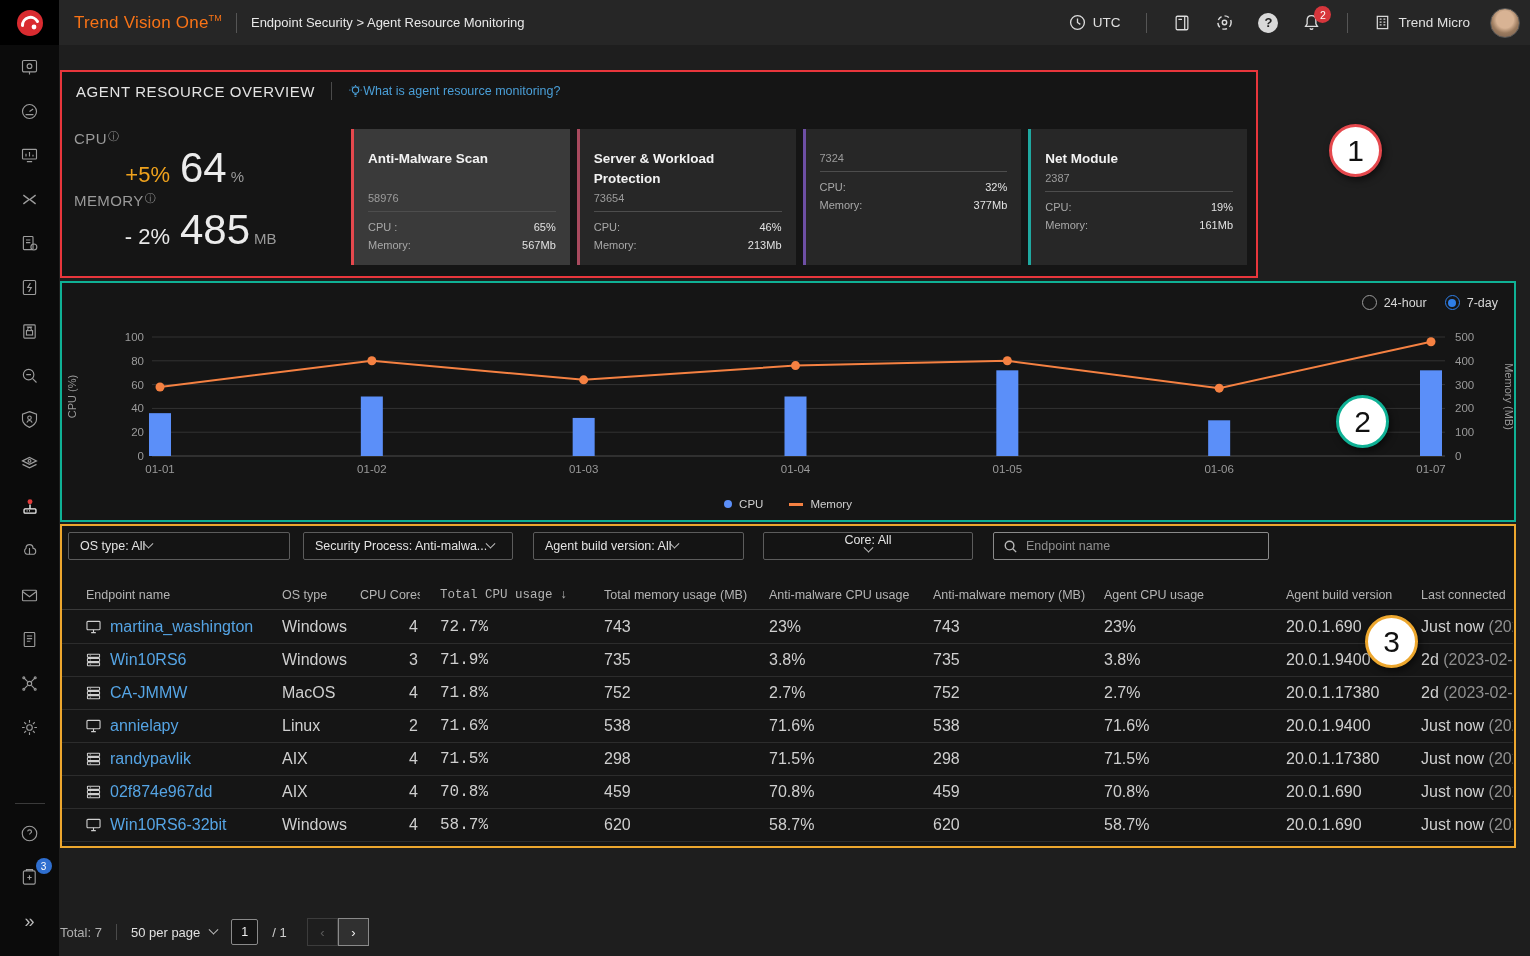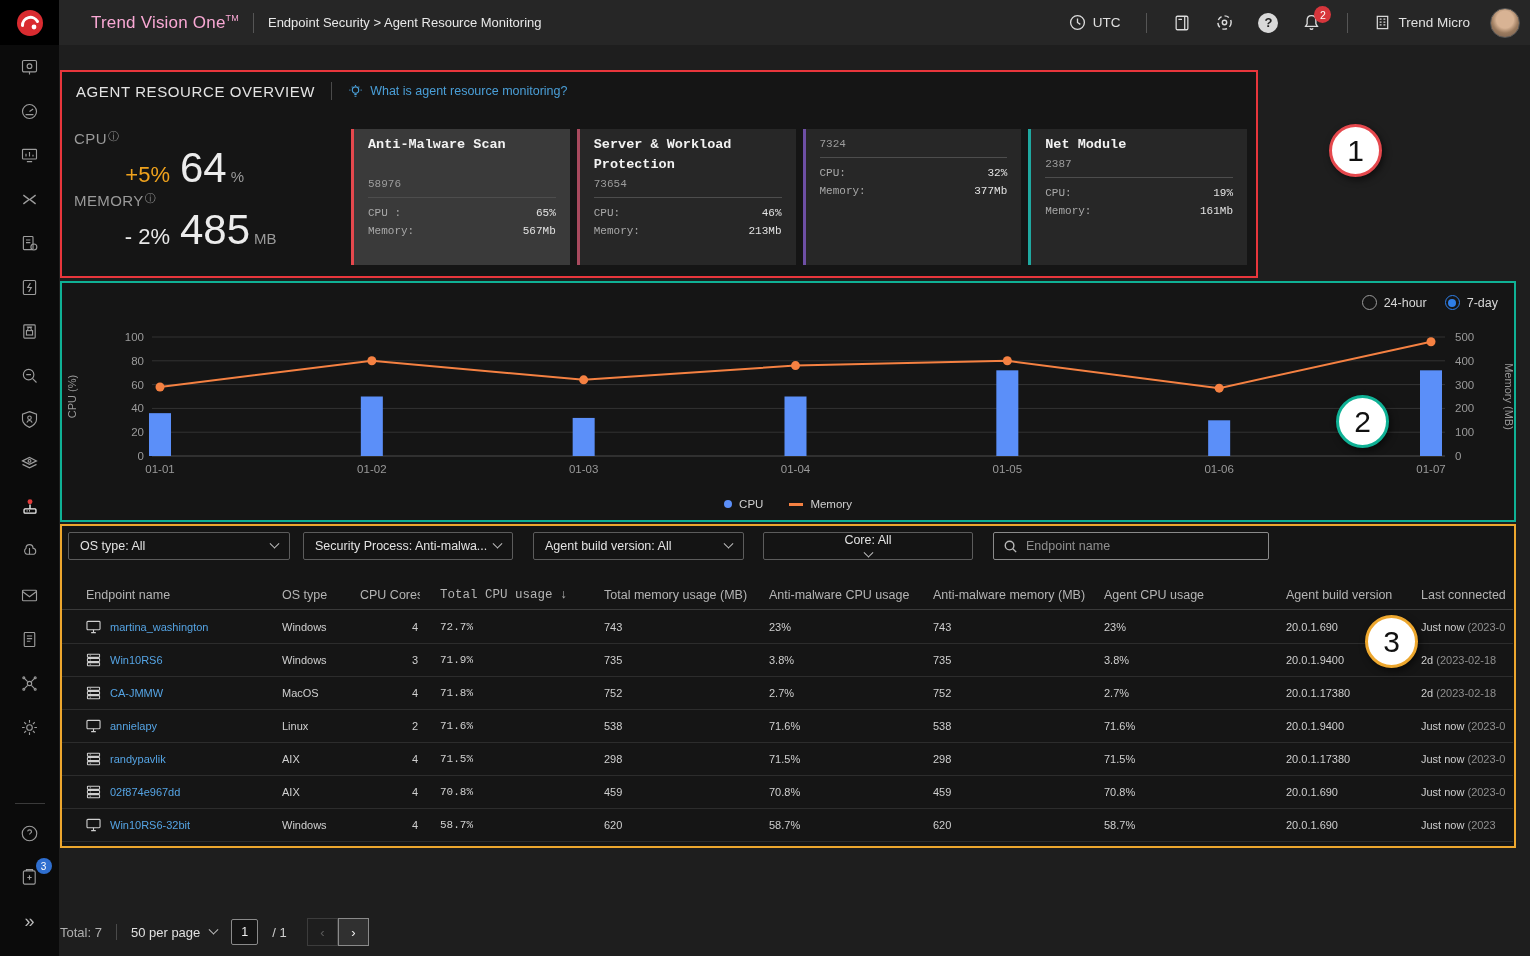--- a/index.html
+++ b/index.html
@@ -6,21 +6,21 @@
   html,body { width:1530px; height:956px; }
   body {
     position:relative; background:#1e1e1e; overflow:hidden;
     font-family:"Liberation Sans", sans-serif; color:#ddd; font-size:13px;
   }
   svg { display:block; }
 
   
   .header { position:absolute; top:0; left:0; width:1530px; height:45px; background:#262626; display:flex; align-items:center; z-index:5; }
   .logo-block { width:59px; height:45px; background:#000; display:flex; align-items:center; justify-content:center; flex:0 0 59px; }
-  .product-title { margin-left:32px; font-size:17px; color:#f9a8d4; letter-spacing:.2px; white-space:nowrap; }
+  .product-title { margin-left:15px; font-size:17px; color:#f97316; letter-spacing:.2px; white-space:nowrap; }
   .product-title sup { font-size:9px; }
   .hsep { width:1px; height:20px; background:#555; margin:0 14px; }
   .breadcrumb { font-size:13px; color:#e8e8e8; white-space:nowrap; }
   .header-right { margin-left:auto; display:flex; align-items:center; gap:0; padding-right:10px; }
   .hbtn { display:flex; align-items:center; gap:7px; color:#e0e0e0; padding:0 12px; height:45px; cursor:pointer; position:relative; }
   .hbtn .txt { font-size:13.5px; }
   .badge { position:absolute; top:6px; right:2px; min-width:17px; height:17px; border-radius:9px; background:#d7363c; color:#fff; font-size:10.5px; display:flex; align-items:center; justify-content:center; padding:0 4px; }
   .avatar { width:30px; height:30px; border-radius:50%; margin-left:8px; background:radial-gradient(circle at 50% 38%, #d8b394 0 38%, #9a7a5e 60%, #6e584a 100%); border:1px solid #555; }
   .help-circle { width:20px; height:20px; border-radius:50%; background:#d9d9d9; color:#222; font-weight:bold; font-size:13px; display:flex; align-items:center; justify-content:center; }
 
@@ -35,33 +35,33 @@
   
   .section { position:absolute; background:#151515; }
   .sec-overview { left:60px; top:70px; width:1198px; height:208px; border:2.5px solid #e8363c; }
   .sec-chart    { left:60px; top:281px; width:1456px; height:241px; border:2.5px solid #0fb195; }
   .sec-table    { left:60px; top:524px; width:1456px; height:324px; border:2.5px solid #eda72e; overflow:hidden; }
 
   
   .ov-titlebar { position:absolute; left:14px; top:10px; display:flex; align-items:center; }
   .ov-title { font-size:15px; letter-spacing:.6px; color:#e3e3e3; }
   .ov-vsep { width:1px; height:18px; background:#4a4a4a; margin:0 16px; }
-  .ov-link { display:flex; align-items:center; gap:7px; color:#4a9fd8; font-size:12.5px; cursor:pointer; }
+  .ov-link { display:flex; align-items:center; color:#4a9fd8; font-size:12.5px; cursor:pointer; }
   .stats { position:absolute; left:12px; top:58px; width:266px; }
   .stat-label { font-size:15px; color:#9a9a9a; letter-spacing:.4px; }
   .stat-label .info { font-size:11px; position:relative; top:-4px; margin-left:1px; color:#8b8b8b; }
   .stat-row { display:flex; align-items:baseline; margin:-2px 0 2px; }
   .stat-delta { width:96px; text-align:right; font-size:22px; }
   .delta-up { color:#efa21d; }
   .delta-down { color:#e8e8e8; }
   .stat-value { font-size:42px; color:#ececec; margin-left:10px; line-height:1.05; }
   .stat-unit { font-size:15px; color:#9a9a9a; margin-left:4px; }
 
   .cards { position:absolute; left:289px; top:57px; width:896px; height:136px; display:flex; gap:7px; }
-  .proc-card { flex:1 1 0; background:#272727; border-left:3px solid #888; padding:6px 14px 8px; cursor:pointer; position:relative;font-family:Liberation Mono, monospace; }
+  .proc-card { flex:1 1 0; background:#272727; border-left:3px solid #888; padding:20px 14px 8px; cursor:pointer; position:relative; }
   .proc-card.selected { background:#3a3a3a; }
   .pc-title { font-size:13.5px; font-weight:bold; color:#f2f2f2; line-height:1.45; }
   .pc-title.min2 { min-height:40px; }
   .pc-pid { font-size:11px; color:#9c9c9c; margin-top:3px; }
   .pc-div { height:1px; background:#4d4d4d; margin:7px 0 6px; }
   .pc-row { display:flex; justify-content:space-between; font-size:11px; line-height:1.65; }
   .pc-row .k { color:#a8a8a8; } .pc-row .v { color:#e2e2e2; }
 
   
   .range-toggle { position:absolute; right:16px; top:12px; display:flex; align-items:center; gap:18px; }
@@ -70,36 +70,36 @@
   .radio-dot.on { border-color:#2f7fe8; position:relative; }
   .radio-dot.on::after { content:""; position:absolute; inset:2.5px; border-radius:50%; background:#2f7fe8; }
   #usage-chart { position:absolute; left:0; top:44px; }
   .legend { position:absolute; left:0; top:215px; width:100%; display:flex; justify-content:center; align-items:center; gap:26px; font-size:11.5px; color:#cfcfcf; }
   .leg-item { display:flex; align-items:center; gap:7px; }
   .leg-dot { width:8px; height:8px; border-radius:50%; background:#5b8ff9; }
   .leg-dash { width:14px; height:3px; background:#f58142; }
 
   
   .filters { position:absolute; left:6px; top:6px; display:flex; align-items:center; }
-  .filter-dd { height:28px; border:1px solid #5c5c5c; border-radius:2px; background:#141414; display:flex; align-items:center; justify-content:space-between; padding:0 11px; font-size:12.5px; color:#e2e2e2; cursor:pointer; }
+  .filter-dd { height:28px; border:1px solid #5c5c5c; border-radius:2px; background:#141414; display:flex; align-items:center; justify-content:flex-start; padding:0 11px; font-size:12.5px; color:#e2e2e2; cursor:pointer; }
   .chev { width:7px; height:7px; border-right:1.6px solid #c2c2c2; border-bottom:1.6px solid #c2c2c2; transform:rotate(45deg) translate(-2px,-2px); }
   .f-os { width:222px; margin-right:13px; }
   .f-proc { width:210px; margin-right:20px; }
   .f-build { width:211px; margin-right:19px; }
   .f-core { width:210px; margin-right:20px;flex-direction:column; }
   .searchbox { width:276px; height:28px; border:1px solid #8a8a8a; border-radius:2px; background:#141414; display:flex; align-items:center; padding:0 9px; gap:8px; }
   .searchbox input { background:transparent; border:none; outline:none; color:#e8e8e8; font-size:12.5px; width:220px; font-family:"Liberation Sans",sans-serif; }
   .searchbox input::placeholder { color:#8f8f8f; }
 
   
   .tgrid { display:grid; grid-template-columns:220px 78px 60px 184px 165px 164px 171px 182px 135px 1fr; align-items:center; }
   .thead { position:absolute; left:0; top:54px; width:1451px; height:30px; border-bottom:1px solid #3a3a3a; color:#b4b4b4; font-size:12.5px; }
   .thead .th { white-space:nowrap; overflow:hidden; }
   .tbody { position:absolute; left:0; top:85px; width:1451px; }
-  .trow { height:33px; border-bottom:1px solid #2c2c2c; font-size:11px; color:#cfcfcf; cursor:pointer; }
+  .trow { height:33px; border-bottom:1px solid #2c2c2c; font-size:16px; color:#cfcfcf; cursor:pointer; }
   .td { white-space:nowrap; overflow:hidden; }
   .td-name { display:flex; align-items:center; gap:9px; padding-left:24px; }
   .td-name a { color:#55a4e4; text-decoration:none; }
   .ca { text-align:right; padding-right:2px; }
   .pl20 { padding-left:20px;font-family:Liberation Mono, monospace; }
   .pl24 { padding-left:24px; }
   .lc-date { color:#8f8f8f; }
 
   
   .pagination { position:absolute; left:60px; top:918px; width:1456px; display:flex; align-items:center; justify-content:flex-start; gap:14px; padding-right:4px; }

